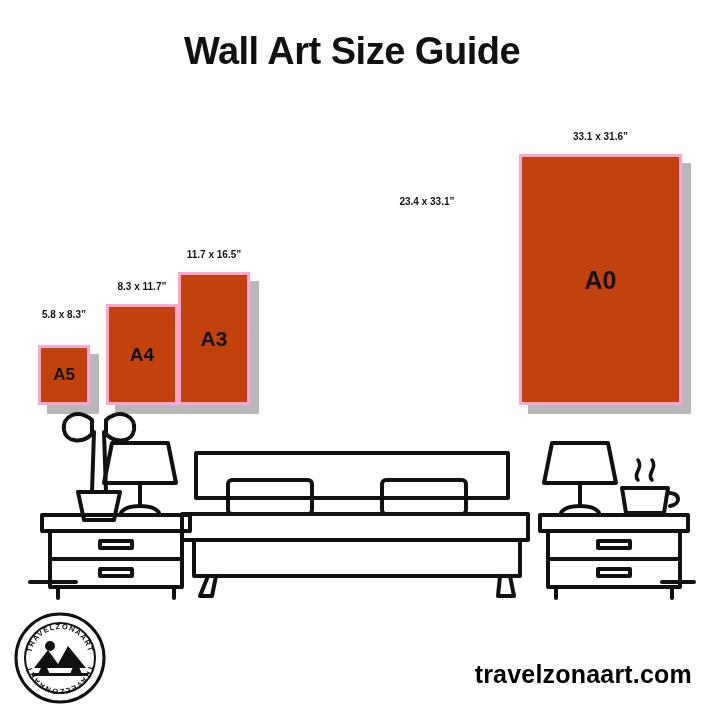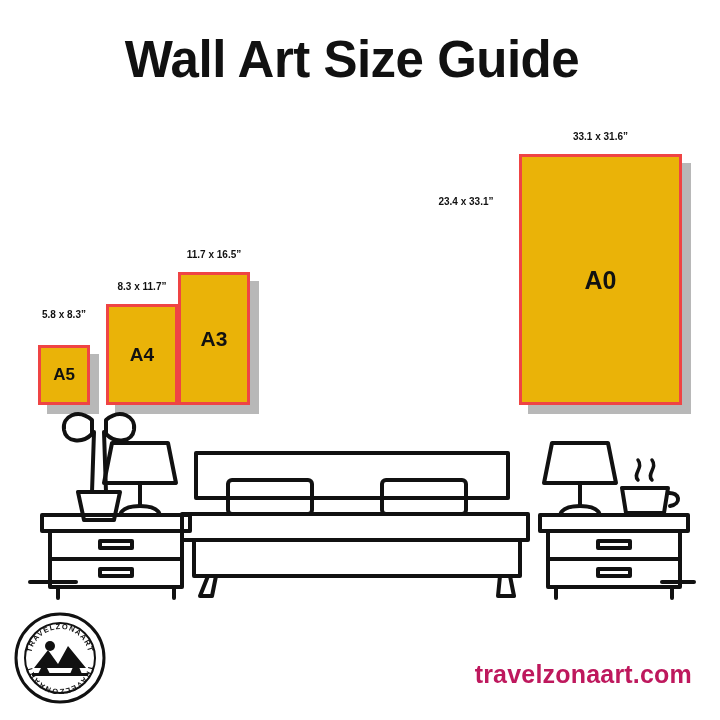--- a/index.html
+++ b/index.html
@@ -20,21 +20,21 @@
     inset: 0;
   }
 
   
   .title {
     position: absolute;
     top: 30px;
     left: 0;
     width: 704px;
     text-align: center;
-    font-size: 51px;
+    font-size: 38px;
     font-weight: bold;
     letter-spacing: -0.5px;
     color: #111111;
   }
 
   
   .frames {
     position: absolute;
     left: 0;
     top: 105px;
@@ -52,22 +52,22 @@
     text-align: center;
     font-size: 10px;
     font-weight: bold;
     color: #111111;
     white-space: nowrap;
   }
   .frame-box {
     position: absolute;
     left: 0;
     bottom: 0;
-    background: #eab308;
-    border: 3px solid #ef4444;
+    background: #c2410c;
+    border: 3px solid #f9a8d4;
     box-sizing: border-box;
     box-shadow: 9px 9px 0 0 rgba(0,0,0,0.28);
   }
   .frame-name {
     position: absolute;
     left: 0;
     width: 100%;
     top: 50%;
     transform: translateY(-50%);
     text-align: center;
@@ -92,21 +92,21 @@
     top: 612px;
     width: 92px;
     height: 92px;
   }
   .website {
     position: absolute;
     right: 28px;
     top: 660px;
     font-size: 25px;
     font-weight: bold;
-    color: #be185d;
+    color: #000000;
     letter-spacing: 0.2px;
   }
 </style>
 </head>
 <body>
 
 <div class="page">
 
   <div class="title">Wall Art Size Guide</div>
 
@@ -127,21 +127,21 @@
     </div>
 
     <div class="frame-wrap" style="left:178px; width:72px; height:156px;">
       <div class="frame-label" style="top:0px;">11.7 x 16.5”</div>
       <div class="frame-box" style="width:72px; height:133px;">
         <div class="frame-name" style="font-size:21px;">A3</div>
       </div>
     </div>
 
 
-    <div class="frame-wrap" style="left:400px; width:132px; height:209px;">
+    <div class="frame-wrap" style="left:361px; width:132px; height:209px;">
       <div class="frame-label" style="top:0px;">23.4 x 33.1”</div>
     </div>
 
     <div class="frame-wrap" style="left:519px; width:163px; height:274px;">
       <div class="frame-label" style="top:0px;">33.1 x 31.6”</div>
       <div class="frame-box" style="width:163px; height:251px;">
         <div class="frame-name" style="font-size:25px;">A0</div>
       </div>
     </div>
 

